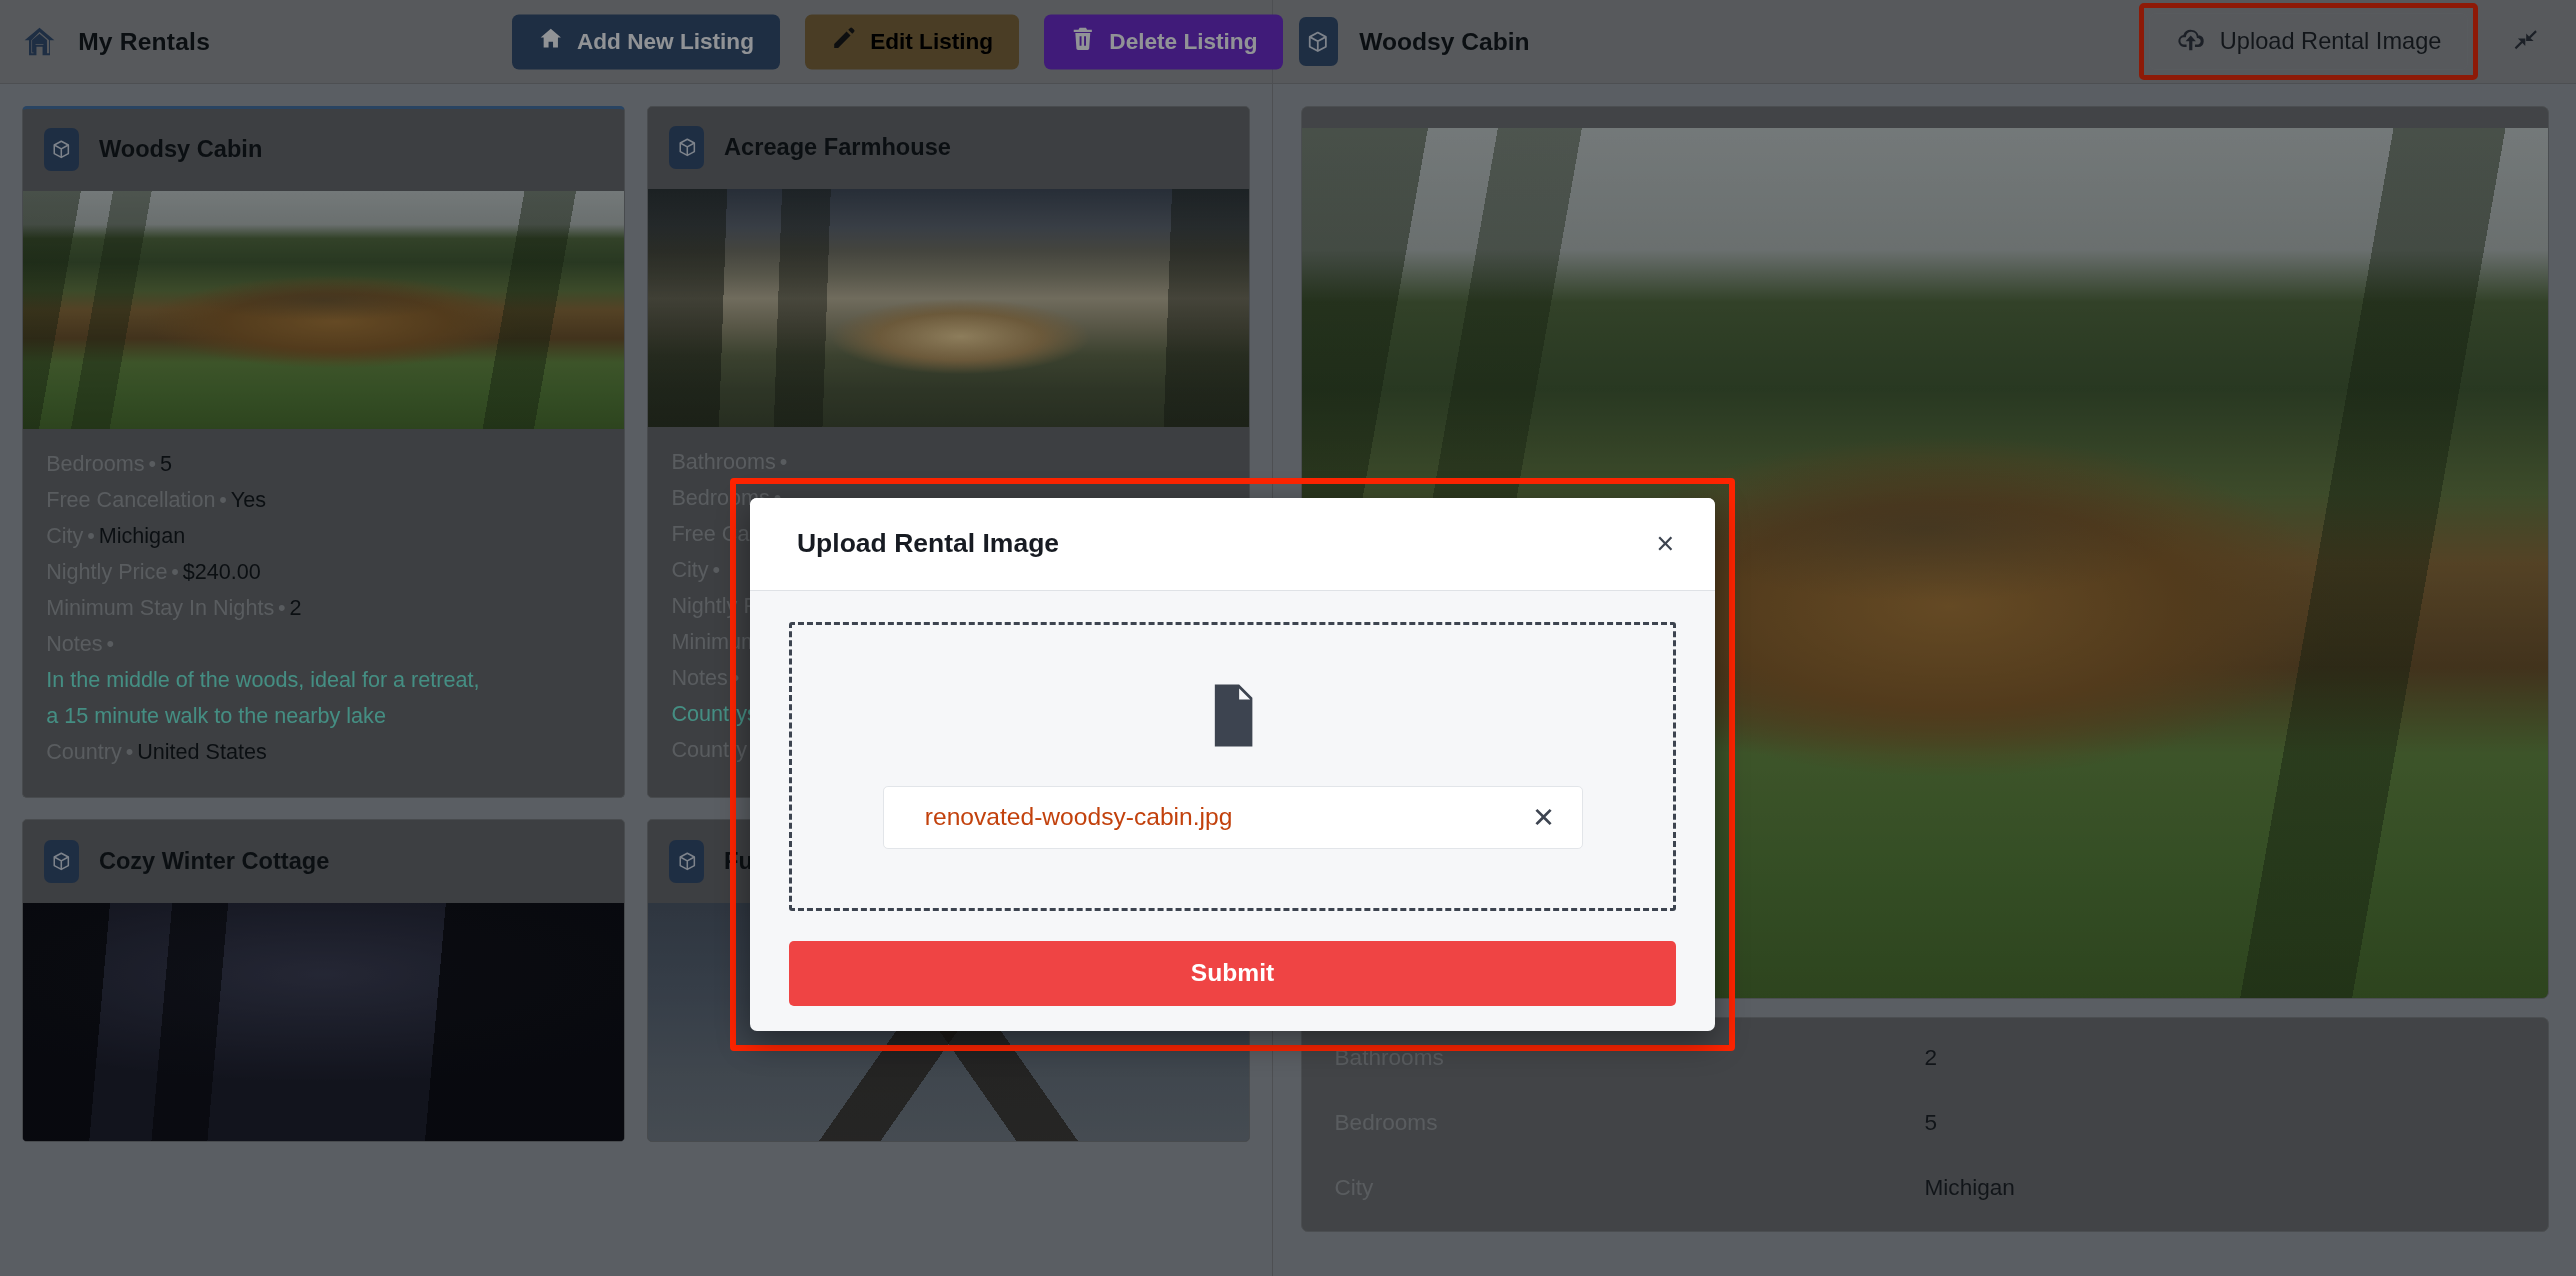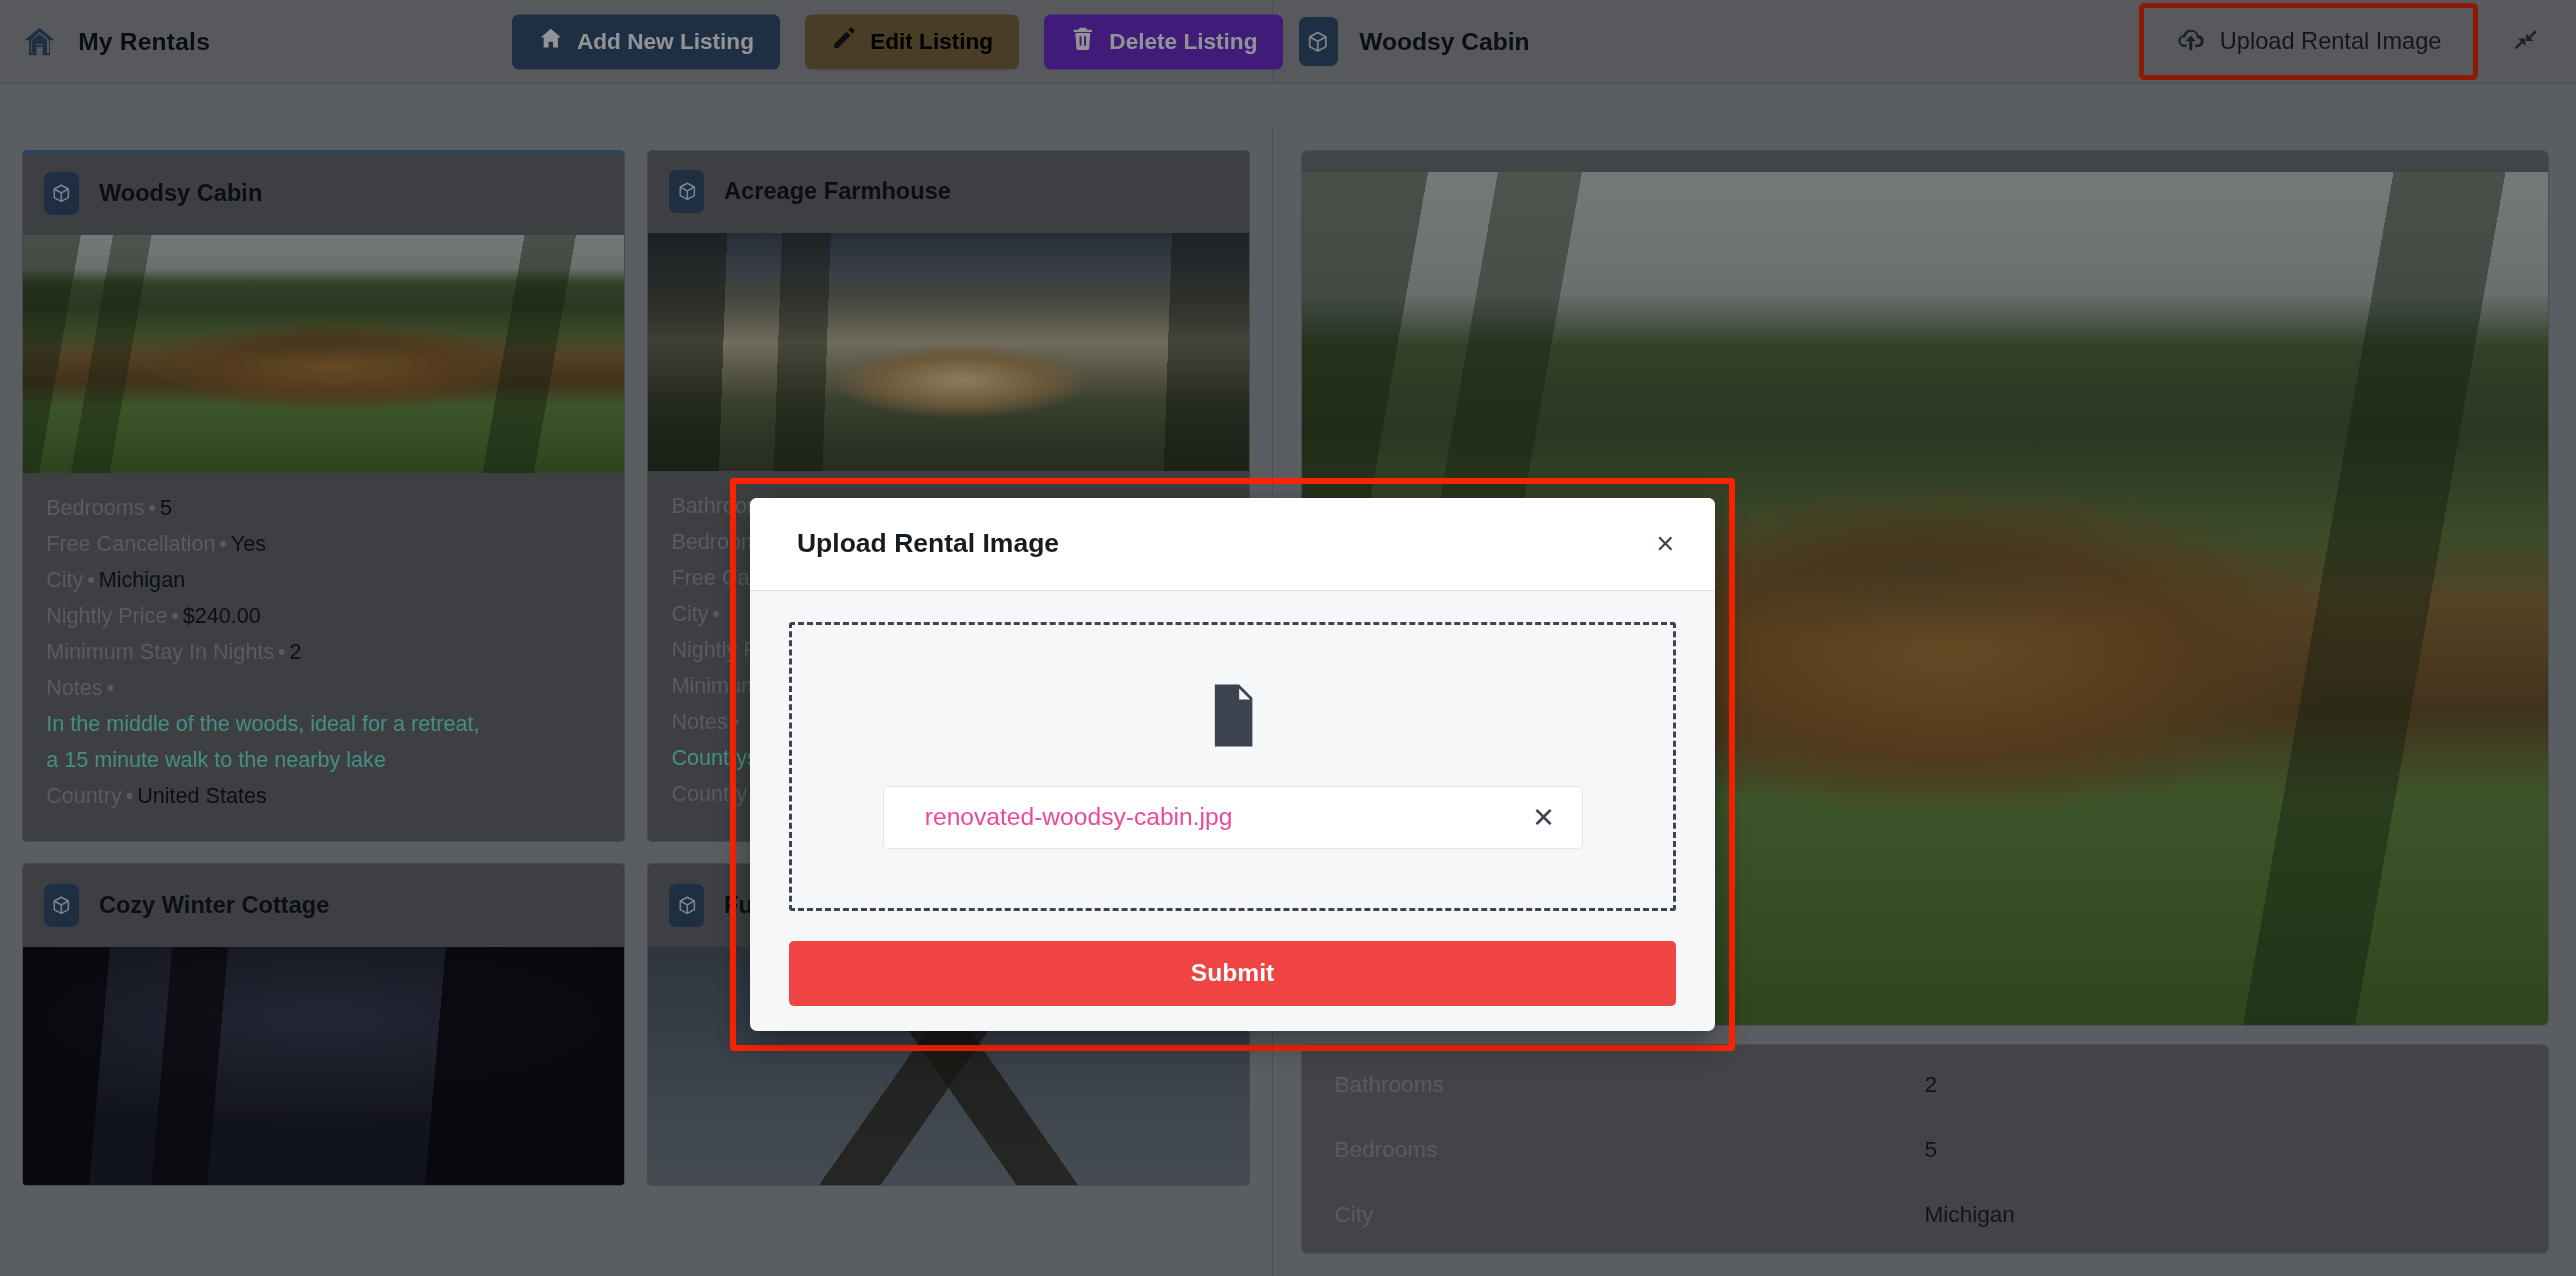--- a/index.html
+++ b/index.html
@@ -8,21 +8,20 @@
     overflow: hidden;
     font-family: "Liberation Sans", sans-serif;
     background: #5a5e63;
   }
 
   
   #app {
     position: absolute; inset: 0;
     display: flex; flex-direction: column;
     filter: brightness(0.62) saturate(0.85);
-    gap: 44px;
   }
 
   
   .topbar {
     height: 84px; flex: 0 0 84px;
     display: flex; align-items: center;
     background: #8b9096;
     border-bottom: 1px solid #7b8086;
     position: relative;
   }
@@ -282,21 +281,21 @@
     width: 700px;
     background: #ffffff;
     border: 1px solid #e2e5e9;
     border-radius: 4.9px;
     height: 63px;
     display: flex; align-items: center;
     padding: 0 21.6px 0 19.7px;
     gap: 21.6px;
   }
   .file-name {
-    font-size: 24.6px; color: #ec4899; flex: 1;
+    font-size: 24.6px; color: #c2410c; flex: 1;
     white-space: nowrap; overflow: hidden; text-overflow: ellipsis;
   }
   .file-remove {
     background: transparent; border: none; cursor: pointer;
     font-size: 27.5px; line-height: 1; color: #3d4450;
     width: 33px; height: 33px;
     display: flex; align-items: center; justify-content: center;
     font-family: "Liberation Sans", sans-serif;
   }
   .submit-btn {

